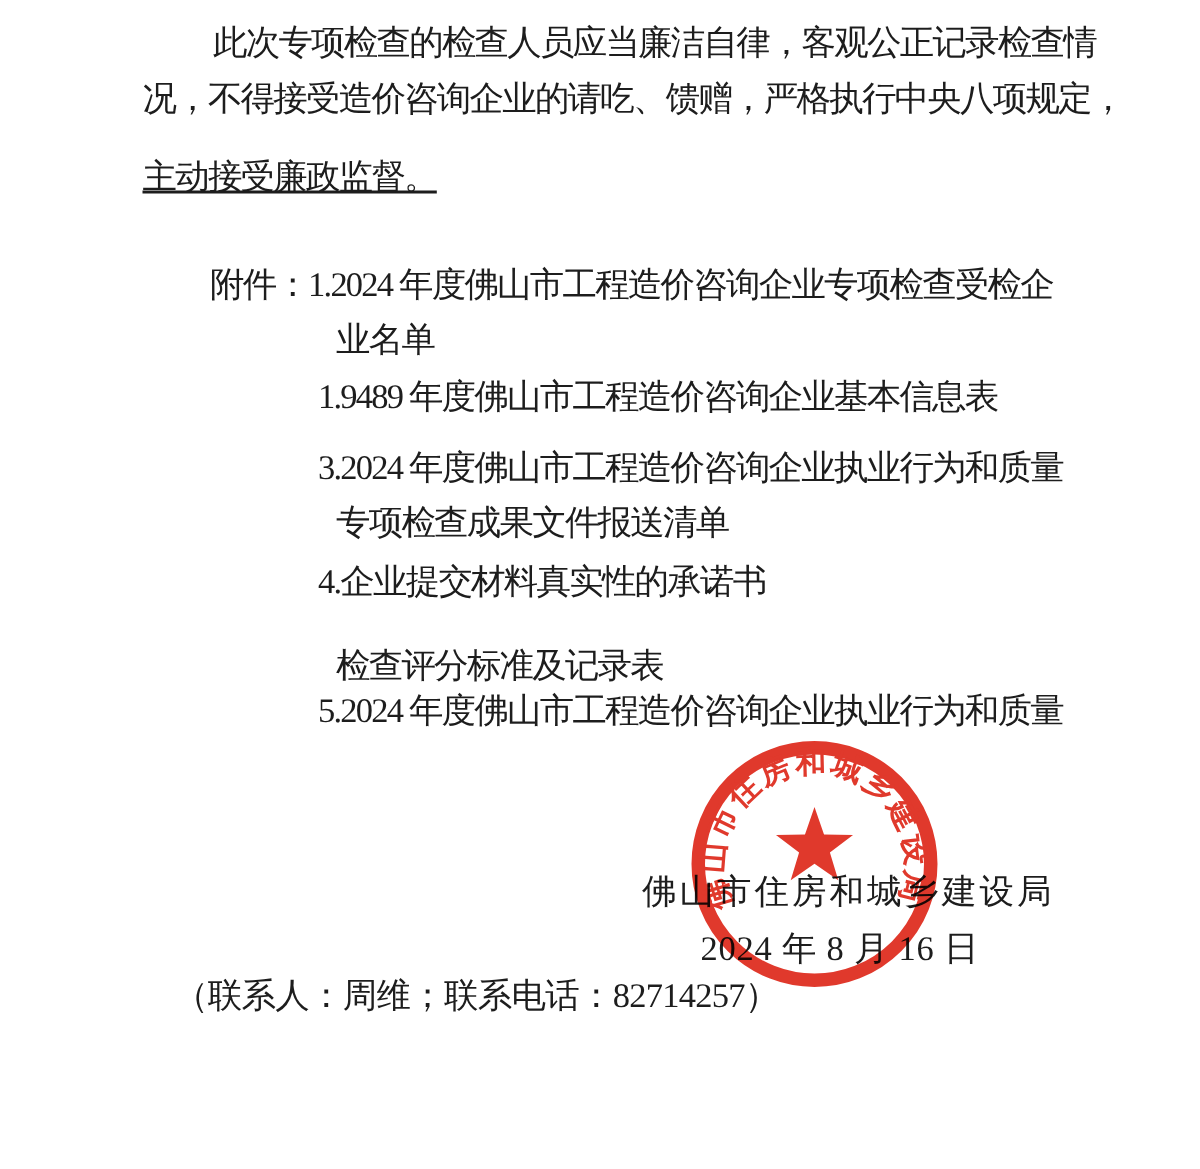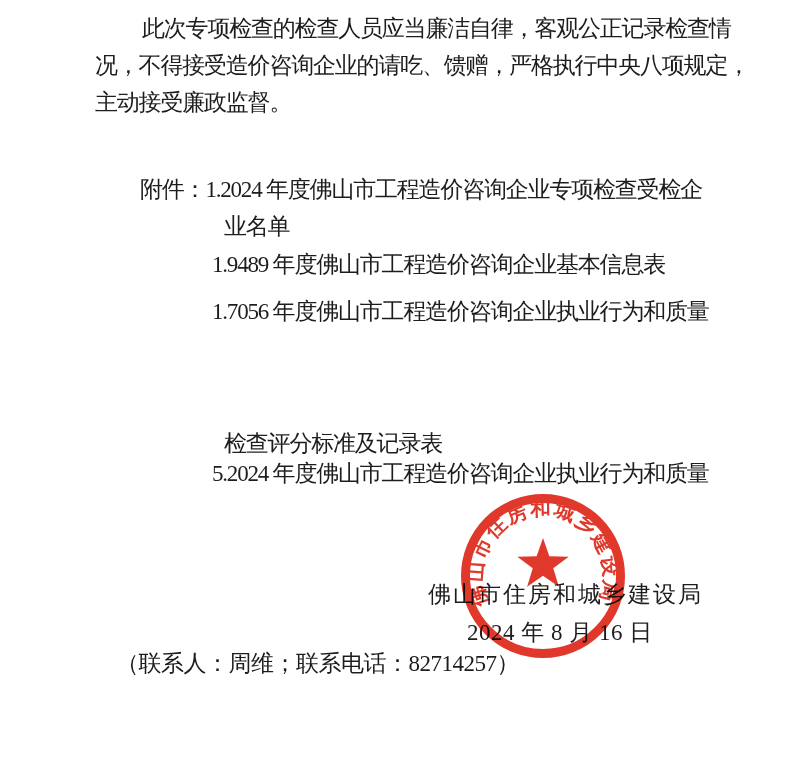--- a/index.html
+++ b/index.html
@@ -15,21 +15,21 @@
     white-space:nowrap;
     font-size:23px;
     line-height:27px;
     color:#1d1d1d;
     letter-spacing:-1.2px;
     font-family:"Liberation Serif","DejaVu Serif",serif;
   }
   
   .l-p1{top:15px;left:142px;}
   .l-p2{top:52px;left:95px;}
-  .l-p3{top:89px;left:95px;}
+  .l-p3{top:104px;left:95px;text-decoration:underline;}
   
   .l-a1{top:176px;left:140px;}
   .l-a2{top:213px;left:224px;}
   .l-a3{top:251px;left:212px;}
   .l-a4{top:298px;left:212px;}
   .l-a5{top:335px;left:224px;}
   .l-a6{top:374px;left:212px;}
   .l-a7{top:415px;left:212px;margin-top:45px;}
   .l-a8{top:430px;left:224px;text-align:center;}
   
@@ -58,21 +58,23 @@
 
 <div class="page">
 
   <div class="line l-p1">此次专项检查的检查人员应当廉洁自律，客观公正记录检查情</div>
   <div class="line l-p2">况，不得接受造价咨询企业的请吃、馈赠，严格执行中央八项规定，</div>
   <div class="line l-p3">主动接受廉政监督。</div>
 
   <div class="line l-a1">附件：1.2024 年度佛山市工程造价咨询企业专项检查受检企</div>
   <div class="line l-a2">业名单</div>
   <div class="line l-a3">1.9489 年度佛山市工程造价咨询企业基本信息表</div>
-  <div class="line l-a4">1.7056 年度佛山市工程造价咨询企业执业行为和质量</div>
+  <div class="line l-a4">3.2024 年度佛山市工程造价咨询企业执业行为和质量</div>
+  <div class="line l-a5">专项检查成果文件报送清单</div>
+  <div class="line l-a6">4.企业提交材料真实性的承诺书</div>
   <div class="line l-a7">5.2024 年度佛山市工程造价咨询企业执业行为和质量</div>
   <div class="line l-a8">检查评分标准及记录表</div>
 
   <div class="line l-sign">佛山市住房和城乡建设局</div>
   <div class="line l-date">2024 年 8 月 16 日</div>
   <div class="line l-contact">（联系人：周维；联系电话：82714257）</div>
 
   <div class="seal">
     <svg width="180" height="180" viewBox="-90 -90 180 180" xmlns="http://www.w3.org/2000/svg">
 

